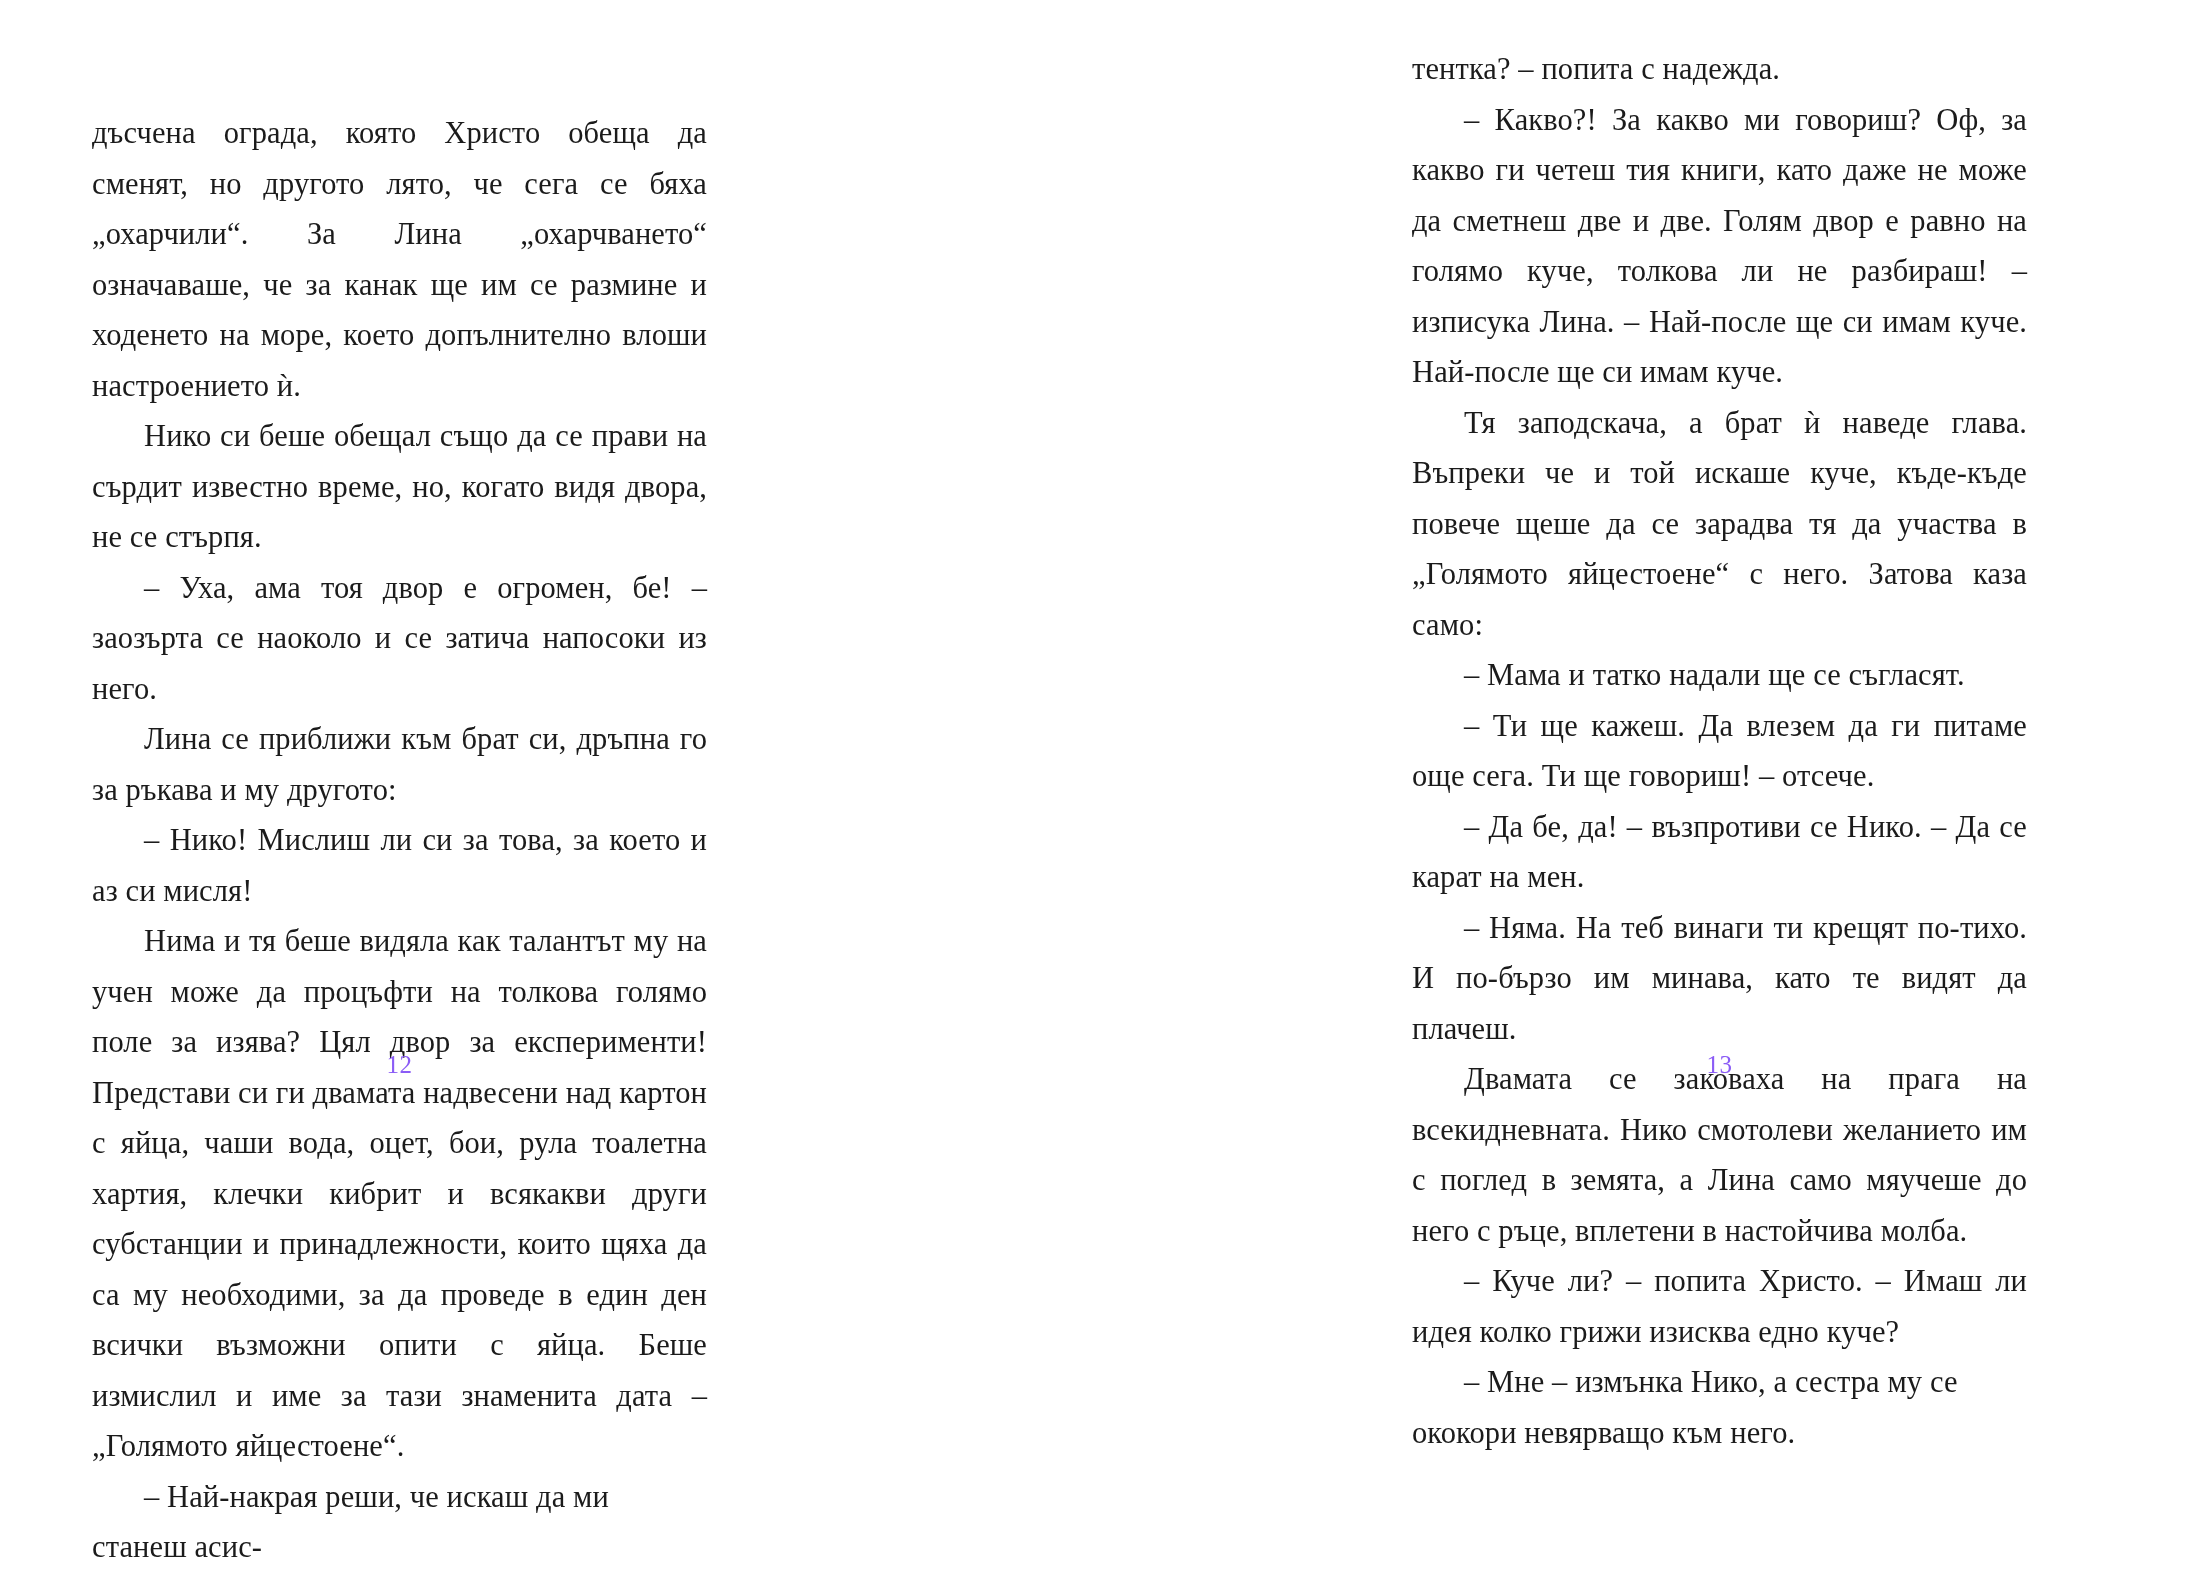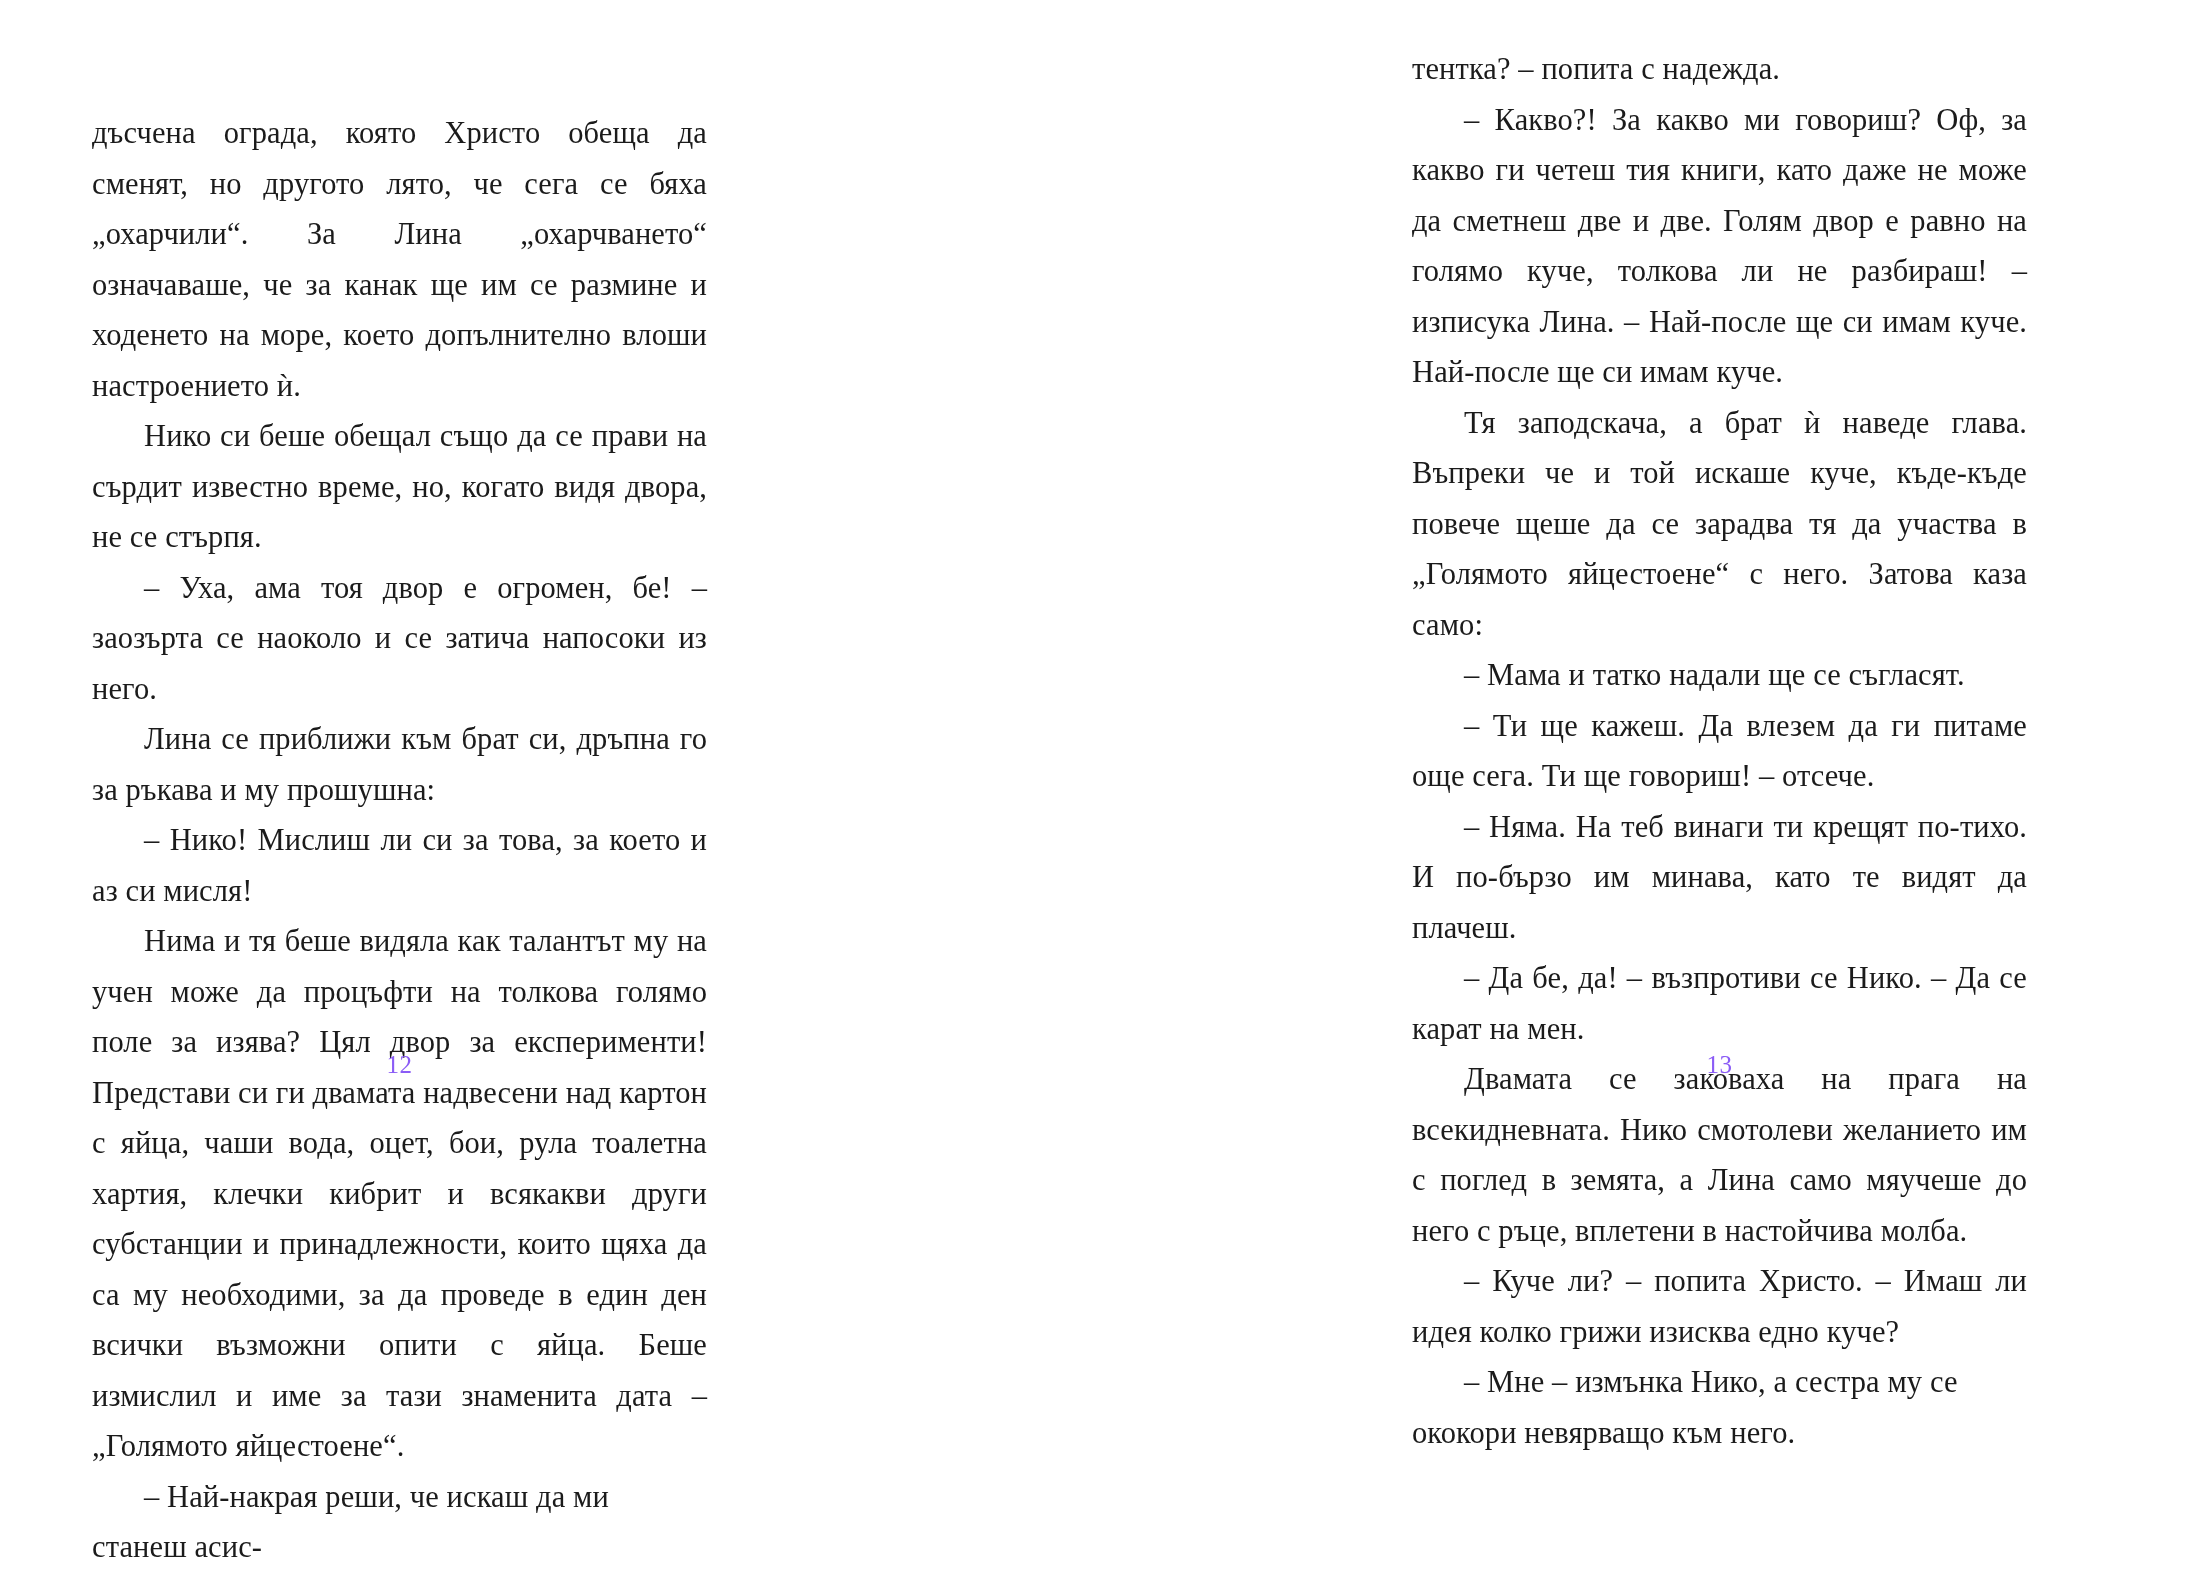--- a/index.html
+++ b/index.html
@@ -70,37 +70,37 @@
 </head>
 <body>
 
 <div class="spread">
 
   <div class="page page-left">
     <div class="textblock">
       <p class="noindent">дъсчена ограда, която Христо обеща да сменят, но другото лято, че сега се бяха „охарчили“. За Лина „охарчването“ означаваше, че за канак ще им се размине и ходенето на море, което допълнително влоши настроението ѝ.</p>
       <p>Нико си беше обещал също да се прави на сърдит известно време, но, когато видя двора, не се стърпя.</p>
       <p>– Уха, ама тоя двор е огромен, бе! – заозърта се наоколо и се затича напосоки из него.</p>
-      <p>Лина се приближи към брат си, дръпна го за ръкава и му прошушна:</p>
+      <p>Лина се приближи към брат си, дръпна го за ръкава и му другото:</p>
       <p>– Нико! Мислиш ли си за това, за което и аз си мисля!</p>
       <p>Нима и тя беше видяла как талантът му на учен може да процъфти на толкова голямо поле за изява? Цял двор за експерименти! Представи си ги двамата надвесени над картон с яйца, чаши вода, оцет, бои, рула тоалетна хартия, клечки кибрит и всякакви други субстанции и принадлежности, които щяха да са му необходими, за да проведе в един ден всички възможни опити с яйца. Беше измислил и име за тази знаменита дата – „Голямото яйцестоене“.</p>
       <p class="last-line-left">– Най-накрая реши, че искаш да ми станеш асис-</p>
     </div>
     <div class="folio">12</div>
   </div>
 
   <div class="page page-right">
     <div class="textblock">
       <p class="noindent last-line-left">тентка? – попита с надежда.</p>
       <p>– Какво?! За какво ми говориш? Оф, за какво ги четеш тия книги, като даже не може да сметнеш две и две. Голям двор е равно на голямо куче, толкова ли не разбираш! – изписука Лина. – Най-после ще си имам куче. Най-после ще си имам куче.</p>
       <p>Тя заподскача, а брат ѝ наведе глава. Въпреки че и той искаше куче, къде-къде повече щеше да се зарадва тя да участва в „Голямото яйцестоене“ с него. Затова каза само:</p>
       <p class="last-line-left">– Мама и татко надали ще се съгласят.</p>
       <p>– Ти ще кажеш. Да влезем да ги питаме още сега. Ти ще говориш! – отсече.</p>
+      <p>– Да бе, да! – възпротиви се Нико. – Да се карат на мен.</p>
       <p>– Няма. На теб винаги ти крещят по-тихо. И по-бързо им минава, като те видят да плачеш.</p>
-      <p>– Да бе, да! – възпротиви се Нико. – Да се карат на мен.</p>
       <p>Двамата се заковаха на прага на всекидневната. Нико смотолеви желанието им с поглед в земята, а Лина само мяучеше до него с ръце, вплетени в настойчива молба.</p>
       <p>– Куче ли? – попита Христо. – Имаш ли идея колко грижи изисква едно куче?</p>
       <p class="last-line-left">– Мне – измънка Нико, а сестра му се ококори невярващо към него.</p>
     </div>
     <div class="folio">13</div>
   </div>
 
 </div>
 
 </body></html>

